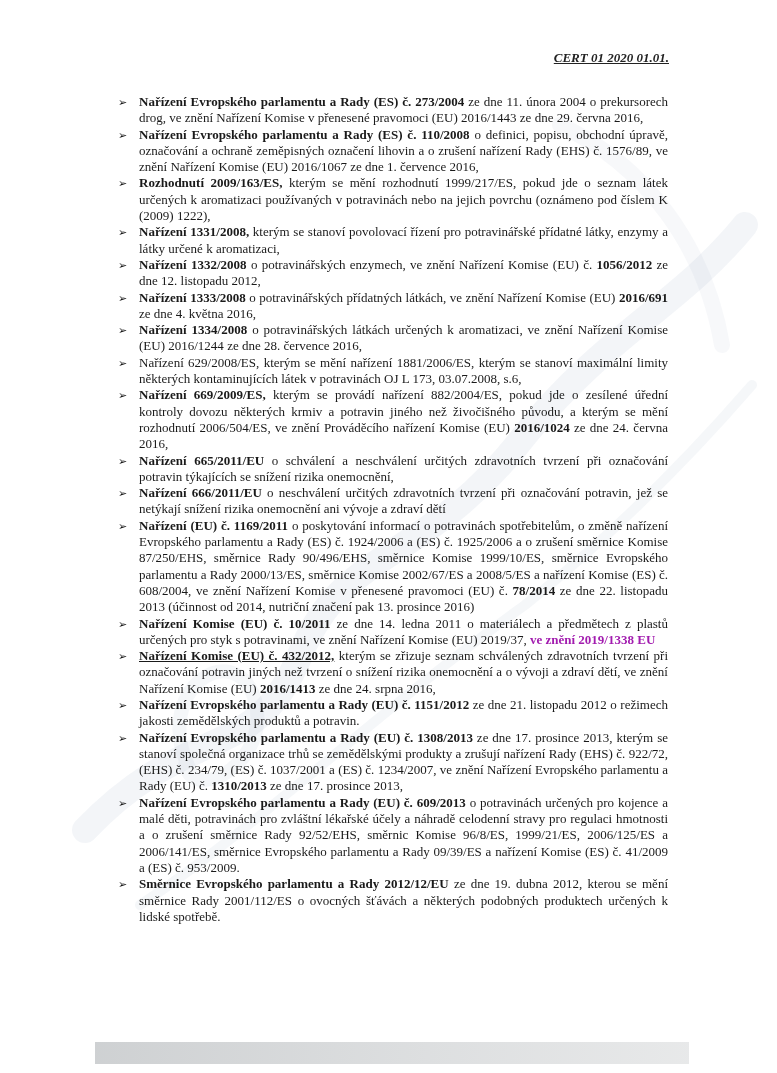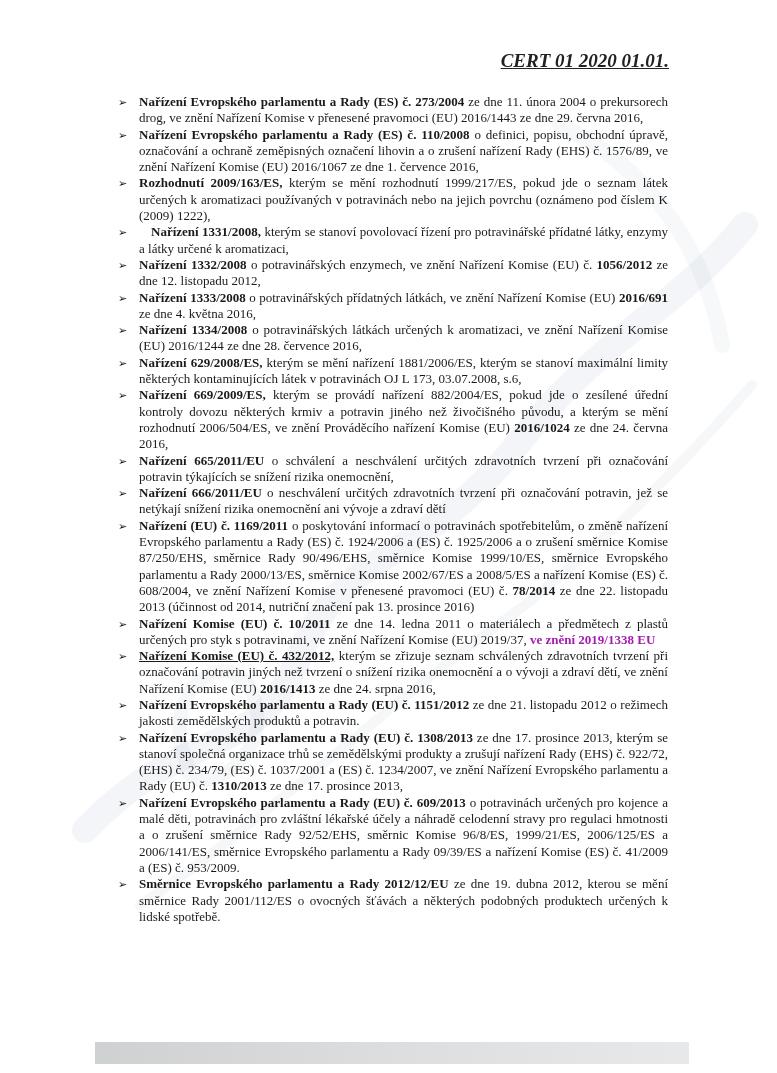--- a/index.html
+++ b/index.html
@@ -13,21 +13,21 @@
     height: 1073px;
     background: #ffffff;
     overflow: hidden;
     font-family: "Liberation Serif", serif;
     color: #1a1a1a;
   }
   .doc-header {
     position: absolute;
     top: 50px;
     right: 108px;
-    font-size: 19px;
+    font-size: 13px;
     font-style: italic;
     font-weight: bold;
     text-decoration: underline;
     color: #222;
   }
   .content {
     position: absolute;
     top: 94px;
     left: 118px;
     width: 550px;
@@ -98,37 +98,37 @@
       <div class="item">
         <span class="bullet">➢</span>
         <span class="itext"><span style="font-weight: bold;">Nařízení Evropského parlamentu a Rady (ES) č. 110/2008</span><span> o definici, popisu, obchodní úpravě, označování a ochraně zeměpisných označení lihovin a o zrušení nařízení Rady (EHS) č. 1576/89, ve znění Nařízení Komise (EU) 2016/1067 ze dne 1. července 2016,</span></span>
       </div>
       <div class="item">
         <span class="bullet">➢</span>
         <span class="itext"><span style="font-weight: bold;">Rozhodnutí 2009/163/ES,</span><span> kterým se mění rozhodnutí 1999/217/ES, pokud jde o seznam látek určených k aromatizaci používaných v potravinách nebo na jejich povrchu (oznámeno pod číslem K (2009) 1222),</span></span>
       </div>
       <div class="item">
         <span class="bullet">➢</span>
-        <span class="itext"><span style="font-weight: bold; margin-left: 12px;">Nařízení 1331/2008,</span><span> kterým se stanoví povolovací řízení pro potravinářské přídatné látky, enzymy a látky určené k aromatizaci,</span></span>
+        <span class="itext"><span style="font-weight: bold;">Nařízení 1331/2008,</span><span> kterým se stanoví povolovací řízení pro potravinářské přídatné látky, enzymy a látky určené k aromatizaci,</span></span>
       </div>
       <div class="item">
         <span class="bullet">➢</span>
         <span class="itext"><span style="font-weight: bold;">Nařízení 1332/2008</span><span> o potravinářských enzymech, ve znění Nařízení Komise (EU) č. </span><span style="font-weight: bold; margin-top: 8px;">1056/2012</span><span> ze dne 12. listopadu 2012,</span></span>
       </div>
       <div class="item">
         <span class="bullet">➢</span>
         <span class="itext"><span style="font-weight: bold;">Nařízení 1333/2008</span><span> o potravinářských přídatných látkách, ve znění Nařízení Komise (EU) </span><span style="font-weight: bold;">2016/691</span><span> ze dne 4. května 2016,</span></span>
       </div>
       <div class="item">
         <span class="bullet">➢</span>
         <span class="itext"><span style="font-weight: bold;">Nařízení 1334/2008</span><span> o potravinářských látkách určených k aromatizaci, ve znění Nařízení Komise (EU) </span><span style="font-weight: normal;">2016/1244</span><span> ze dne 28. července 2016,</span></span>
       </div>
       <div class="item">
         <span class="bullet">➢</span>
-        <span class="itext"><span style="font-weight: bold;">Nařízení 629/2008/ES,</span><span> kterým se mění nařízení 1881/2006/ES, kterým se stanoví maximální limity některých kontaminujících látek v potravinách OJ L 173, 03.07.2008, s.6,</span></span>
+        <span class="itext"><span style="font-weight: normal;">Nařízení 629/2008/ES,</span><span> kterým se mění nařízení 1881/2006/ES, kterým se stanoví maximální limity některých kontaminujících látek v potravinách OJ L 173, 03.07.2008, s.6,</span></span>
       </div>
       <div class="item">
         <span class="bullet">➢</span>
         <span class="itext"><span style="font-weight: bold;">Nařízení 669/2009/ES,</span><span> kterým se provádí nařízení 882/2004/ES, pokud jde o zesílené úřední kontroly dovozu některých krmiv a potravin jiného než živočišného původu, a kterým se mění rozhodnutí 2006/504/ES, ve znění Prováděcího nařízení Komise (EU) </span><span style="font-weight: bold;">2016/1024</span><span> ze dne 24. června 2016,</span></span>
       </div>
       <div class="item">
         <span class="bullet">➢</span>
         <span class="itext"><span style="font-weight: bold;">Nařízení 665/2011/EU</span><span> o schválení a neschválení určitých zdravotních tvrzení při označování potravin týkajících se snížení rizika onemocnění,</span></span>
       </div>
       <div class="item">

